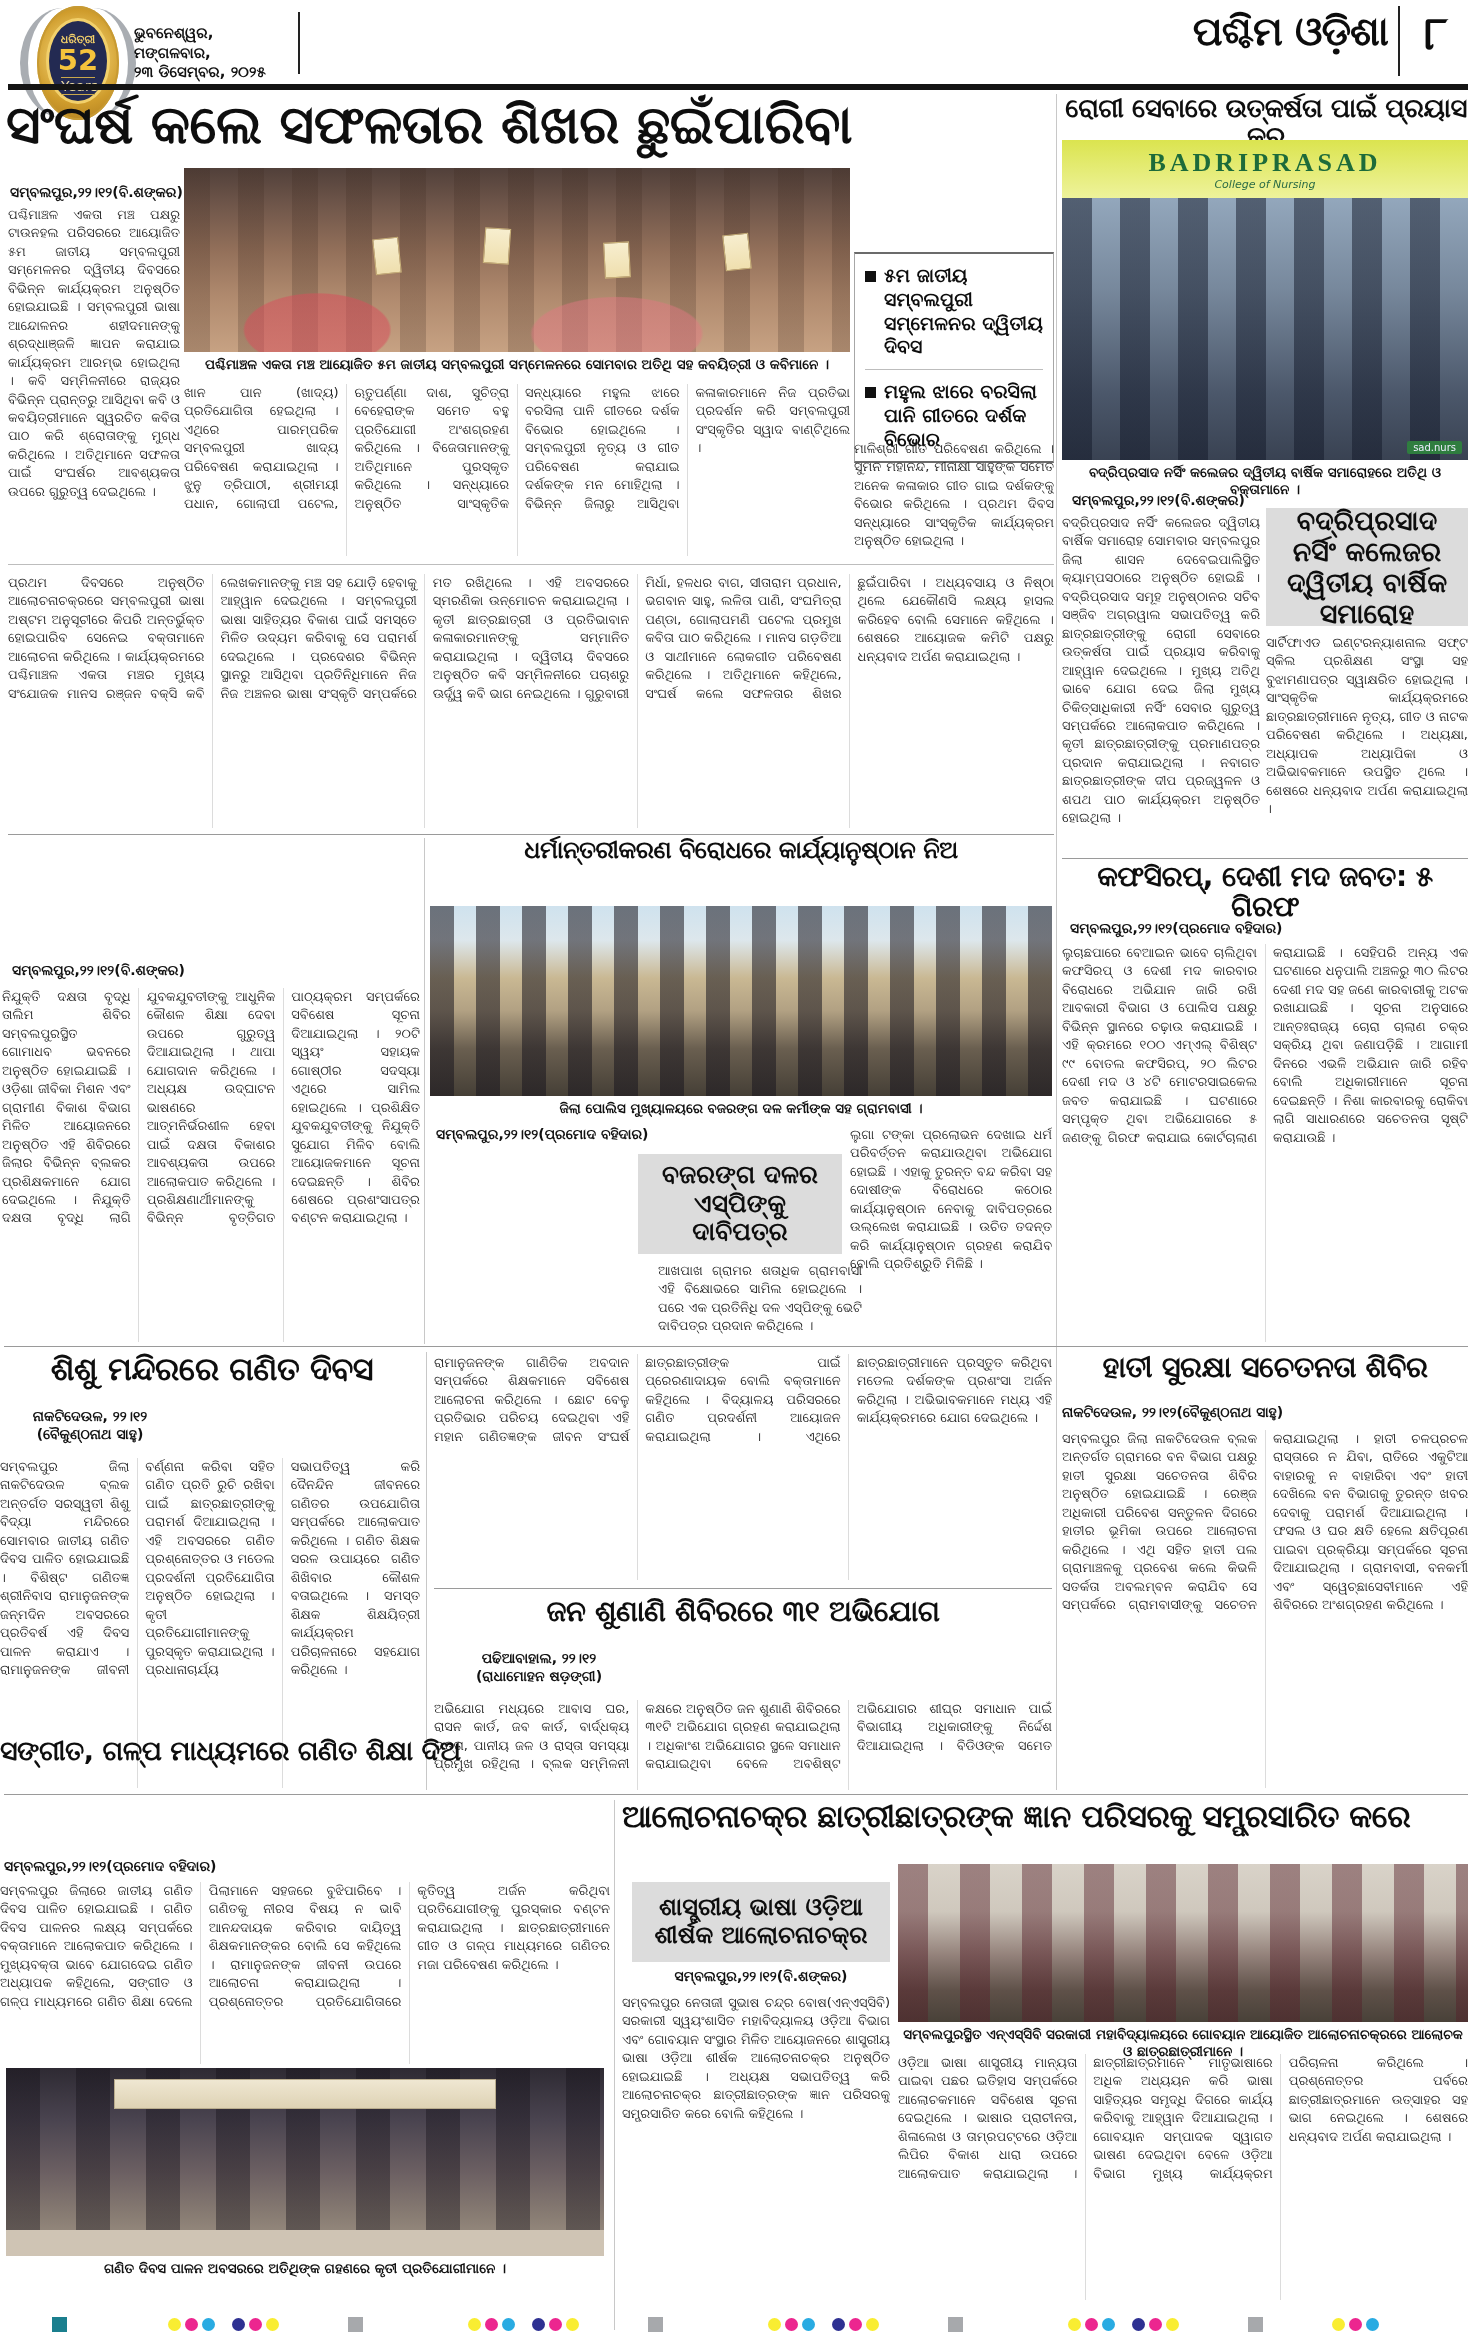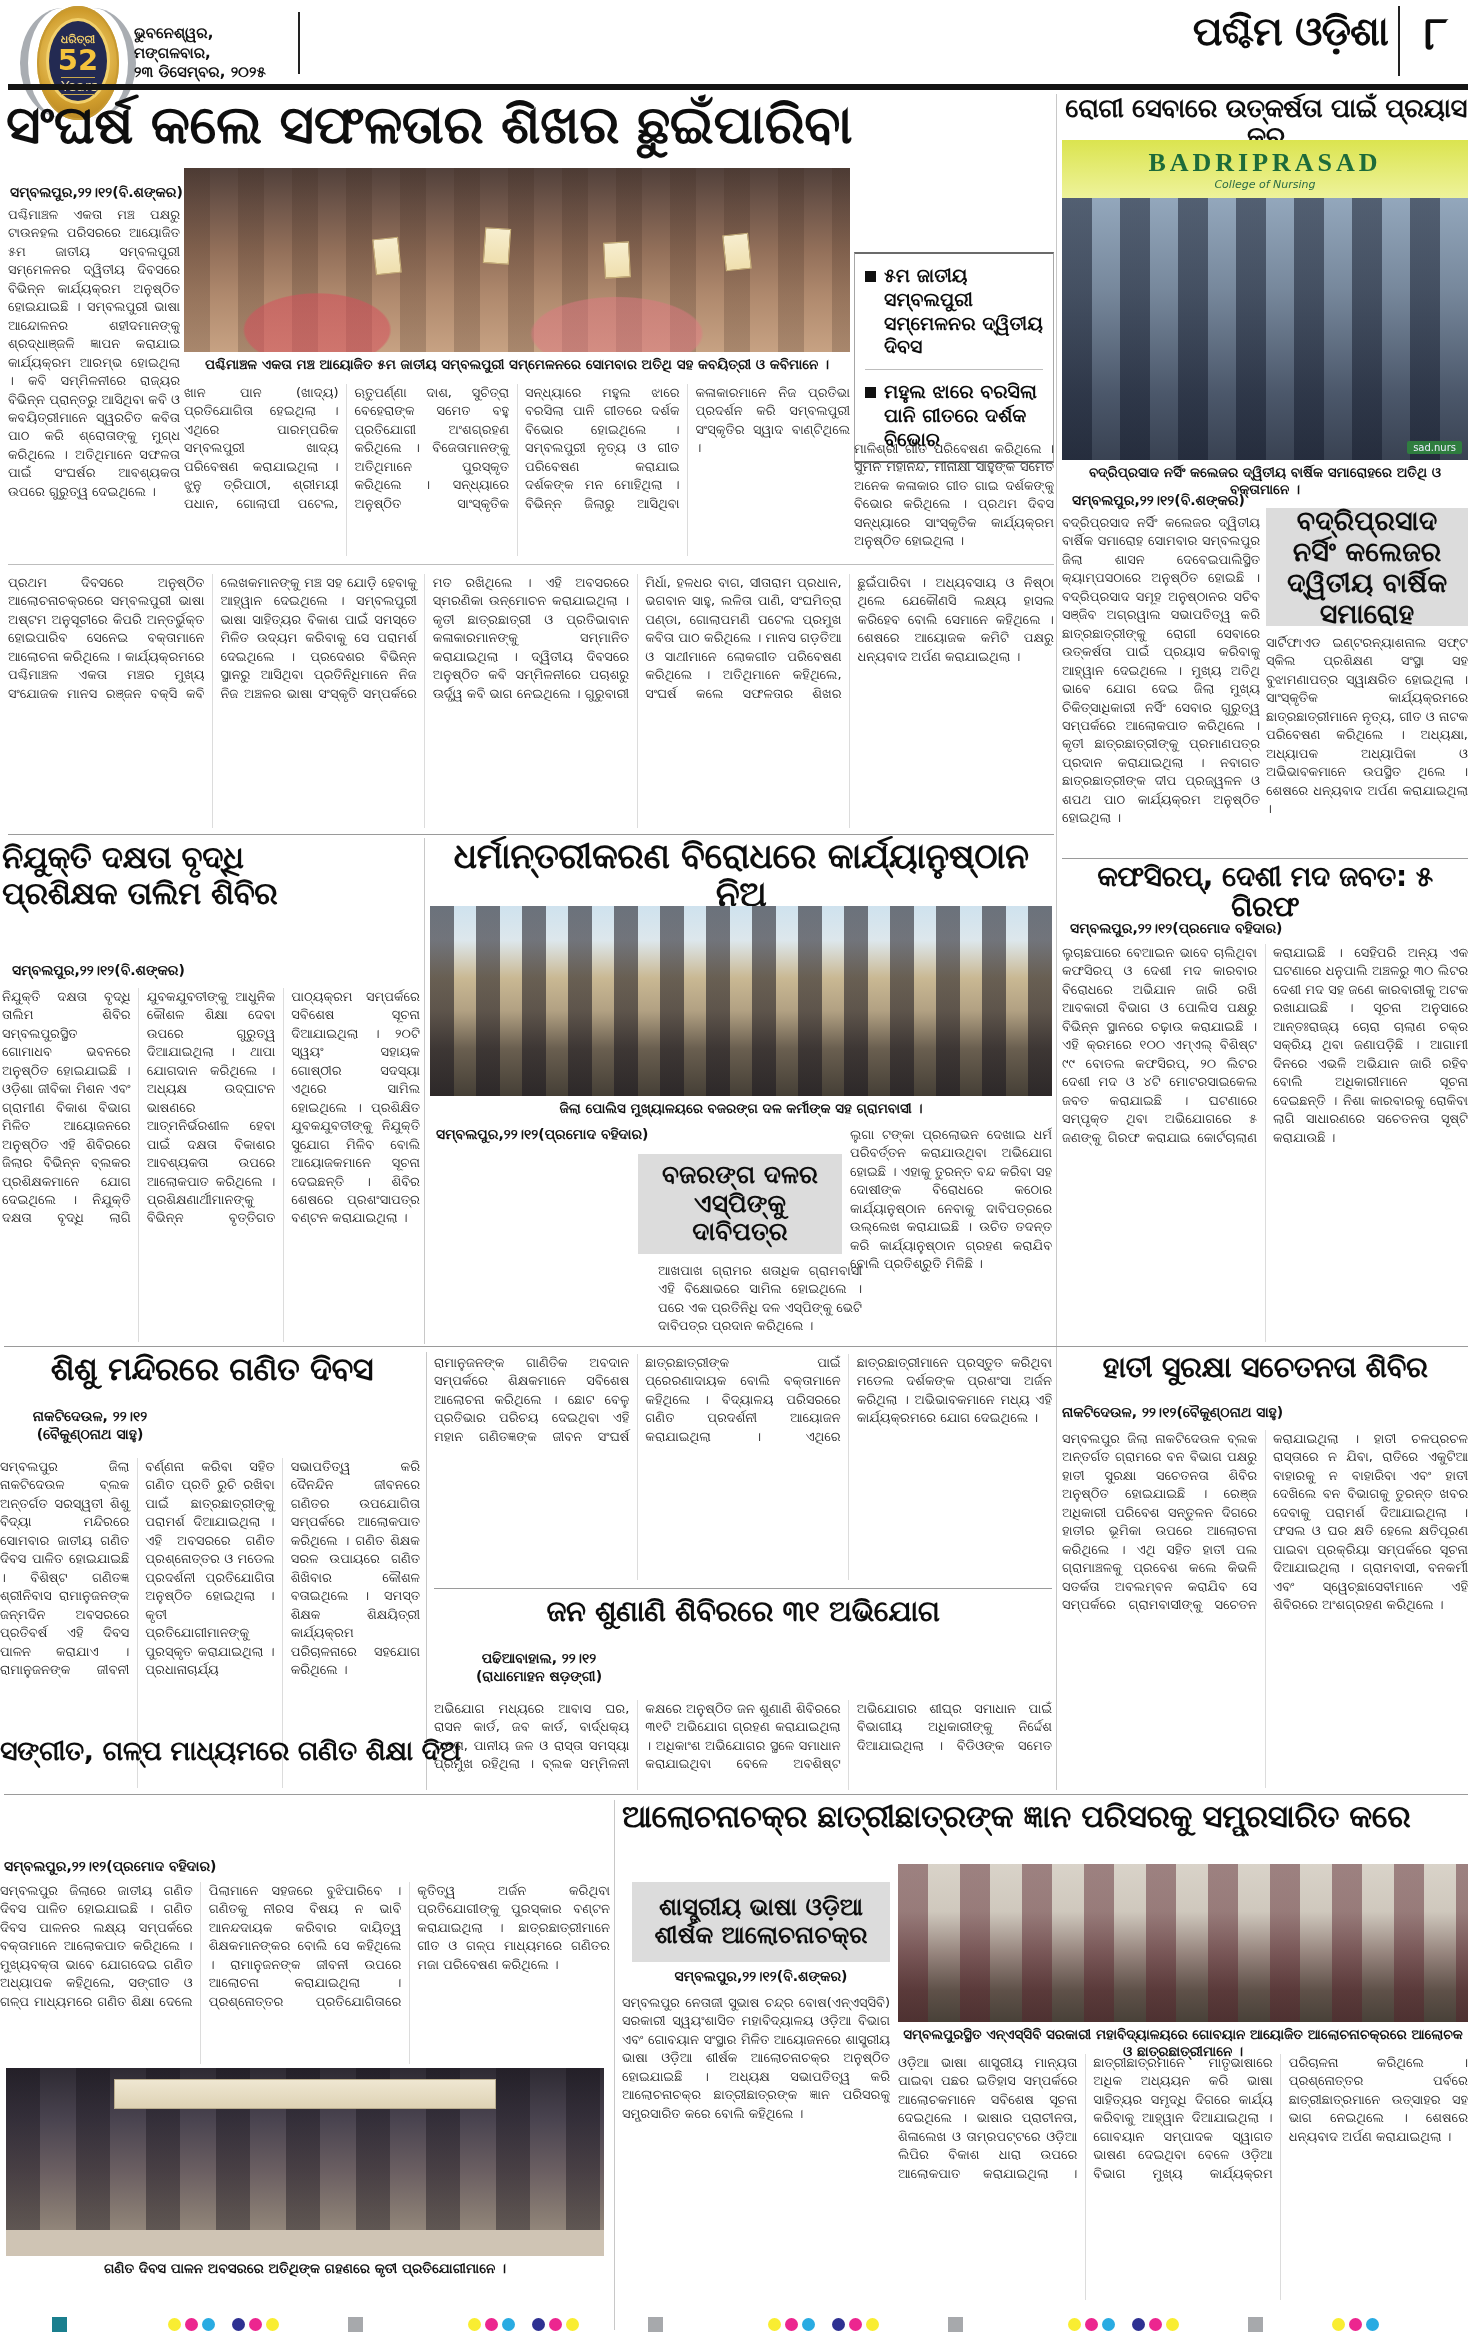--- a/index.html
+++ b/index.html
@@ -140,26 +140,25 @@
     <div class="ph-nursing-body"></div>
     <div class="urlstrip">sad.nurs</div>
   </div>
   <div class="abs caption" style="left:1062px;top:464px;width:406px">ବଦ୍ରିପ୍ରସାଦ ନର୍ସିଂ କଲେଜର ଦ୍ୱିତୀୟ ବାର୍ଷିକ ସମାରୋହରେ ଅତିଥି ଓ ବକ୍ତାମାନେ ।</div>
   <div class="abs dateline" style="left:1072px;top:492px">ସମ୍ବଲପୁର,୨୨।୧୨(ବି.ଶଙ୍କର)</div>
   <div class="abs body-txt" style="left:1062px;top:514px;width:198px;height:336px;overflow:hidden">ବଦ୍ରିପ୍ରସାଦ ନର୍ସିଂ କଲେଜର ଦ୍ୱିତୀୟ ବାର୍ଷିକ ସମାରୋହ ସୋମବାର ସମ୍ବଲପୁର ଜିଲା ଶାସନ ଦେବେଇପାଲିସ୍ଥିତ କ୍ୟାମ୍ପସଠାରେ ଅନୁଷ୍ଠିତ ହୋଇଛି । ବଦ୍ରିପ୍ରସାଦ ସମୂହ ଅନୁଷ୍ଠାନର ସଚିବ ସଞ୍ଜିବ ଅଗ୍ରୱାଲ ସଭାପତିତ୍ୱ କରି ଛାତ୍ରଛାତ୍ରୀଙ୍କୁ ରୋଗୀ ସେବାରେ ଉତ୍କର୍ଷତା ପାଇଁ ପ୍ରୟାସ କରିବାକୁ ଆହ୍ୱାନ ଦେଇଥିଲେ । ମୁଖ୍ୟ ଅତିଥି ଭାବେ ଯୋଗ ଦେଇ ଜିଲା ମୁଖ୍ୟ ଚିକିତ୍ସାଧିକାରୀ ନର୍ସିଂ ସେବାର ଗୁରୁତ୍ୱ ସମ୍ପର୍କରେ ଆଲୋକପାତ କରିଥିଲେ । କୃତୀ ଛାତ୍ରଛାତ୍ରୀଙ୍କୁ ପ୍ରମାଣପତ୍ର ପ୍ରଦାନ କରାଯାଇଥିଲା । ନବାଗତ ଛାତ୍ରଛାତ୍ରୀଙ୍କ ଦୀପ ପ୍ରଜ୍ୱଳନ ଓ ଶପଥ ପାଠ କାର୍ଯ୍ୟକ୍ରମ ଅନୁଷ୍ଠିତ ହୋଇଥିଲା ।</div>
   <div class="abs graybox" style="left:1266px;top:508px;width:202px;height:118px;font-size:27px">ବଦ୍ରିପ୍ରସାଦ ନର୍ସିଂ କଲେଜର ଦ୍ୱିତୀୟ ବାର୍ଷିକ ସମାରୋହ</div>
   <div class="abs body-txt" style="left:1266px;top:634px;width:202px;height:216px;overflow:hidden">ସାର୍ଟିଫାଏଡ ଇଣ୍ଟରନ୍ୟାଶନାଲ ସଫ୍ଟ ସ୍କିଲ ପ୍ରଶିକ୍ଷଣ ସଂସ୍ଥା ସହ ବୁଝାମଣାପତ୍ର ସ୍ୱାକ୍ଷରିତ ହୋଇଥିଲା । ସାଂସ୍କୃତିକ କାର୍ଯ୍ୟକ୍ରମରେ ଛାତ୍ରଛାତ୍ରୀମାନେ ନୃତ୍ୟ, ଗୀତ ଓ ନାଟକ ପରିବେଷଣ କରିଥିଲେ । ଅଧ୍ୟକ୍ଷା, ଅଧ୍ୟାପକ ଅଧ୍ୟାପିକା ଓ ଅଭିଭାବକମାନେ ଉପସ୍ଥିତ ଥିଲେ । ଶେଷରେ ଧନ୍ୟବାଦ ଅର୍ପଣ କରାଯାଇଥିଲା ।</div>
   <div class="hline" style="left:1062px;top:858px;width:406px"></div>
 
-  <div class="abs hl" style="left:2px;top:840px;width:284px;font-size:31px;line-height:1.15">ନିଯୁକ୍ତି ଦକ୍ଷତା ବୃଦ୍ଧି ପ୍ରଶିକ୍ଷକ ତାଲିମ ଶିବିର</div>
   <div class="abs dateline" style="left:12px;top:962px">ସମ୍ବଲପୁର,୨୨।୧୨(ବି.ଶଙ୍କର)</div>
   <div class="abs body-txt cols-3" style="left:2px;top:988px;width:418px;height:354px;overflow:hidden">ନିଯୁକ୍ତି ଦକ୍ଷତା ବୃଦ୍ଧି ତାଲିମ ଶିବିର ସମ୍ବଲପୁରସ୍ଥିତ ଗୋମାଧବ ଭବନରେ ଅନୁଷ୍ଠିତ ହୋଇଯାଇଛି । ଓଡ଼ିଶା ଜୀବିକା ମିଶନ ଏବଂ ଗ୍ରାମୀଣ ବିକାଶ ବିଭାଗ ମିଳିତ ଆୟୋଜନରେ ଅନୁଷ୍ଠିତ ଏହି ଶିବିରରେ ଜିଲାର ବିଭିନ୍ନ ବ୍ଲକର ପ୍ରଶିକ୍ଷକମାନେ ଯୋଗ ଦେଇଥିଲେ । ନିଯୁକ୍ତି ଦକ୍ଷତା ବୃଦ୍ଧି ଲାଗି ଯୁବକଯୁବତୀଙ୍କୁ ଆଧୁନିକ କୌଶଳ ଶିକ୍ଷା ଦେବା ଉପରେ ଗୁରୁତ୍ୱ ଦିଆଯାଇଥିଲା । ଥାପା ଯୋଗଦାନ କରିଥିଲେ । ଅଧ୍ୟକ୍ଷ ଉଦ୍‌ଘାଟନ ଭାଷଣରେ ଆତ୍ମନିର୍ଭରଶୀଳ ହେବା ପାଇଁ ଦକ୍ଷତା ବିକାଶର ଆବଶ୍ୟକତା ଉପରେ ଆଲୋକପାତ କରିଥିଲେ । ପ୍ରଶିକ୍ଷଣାର୍ଥୀମାନଙ୍କୁ ବିଭିନ୍ନ ବୃତ୍ତିଗତ ପାଠ୍ୟକ୍ରମ ସମ୍ପର୍କରେ ସବିଶେଷ ସୂଚନା ଦିଆଯାଇଥିଲା । ୨୦ଟି ସ୍ୱୟଂ ସହାୟକ ଗୋଷ୍ଠୀର ସଦସ୍ୟା ଏଥିରେ ସାମିଲ ହୋଇଥିଲେ । ପ୍ରଶିକ୍ଷିତ ଯୁବକଯୁବତୀଙ୍କୁ ନିଯୁକ୍ତି ସୁଯୋଗ ମିଳିବ ବୋଲି ଆୟୋଜକମାନେ ସୂଚନା ଦେଇଛନ୍ତି । ଶିବିର ଶେଷରେ ପ୍ରଶଂସାପତ୍ର ବଣ୍ଟନ କରାଯାଇଥିଲା ।</div>
   <div class="vline" style="left:424px;top:838px;height:506px"></div>
 
-  <div class="abs hl center" style="left:430px;top:838px;width:622px;font-size:35px">ଧର୍ମାନ୍ତରୀକରଣ ବିରୋଧରେ କାର୍ଯ୍ୟାନୁଷ୍ଠାନ ନିଅ</div>
+  <div class="abs hl center" style="left:430px;top:838px;width:622px;font-size:24px">ଧର୍ମାନ୍ତରୀକରଣ ବିରୋଧରେ କାର୍ଯ୍ୟାନୁଷ୍ଠାନ ନିଅ</div>
   <div class="photo ph-protest" style="left:430px;top:906px;width:622px;height:190px"></div>
   <div class="abs caption" style="left:430px;top:1100px;width:622px">ଜିଲା ପୋଲିସ ମୁଖ୍ୟାଳୟରେ ବଜରଙ୍ଗ ଦଳ କର୍ମୀଙ୍କ ସହ ଗ୍ରାମବାସୀ ।</div>
   <div class="abs dateline" style="left:436px;top:1126px">ସମ୍ବଲପୁର,୨୨।୧୨(ପ୍ରମୋଦ ବହିଦାର)</div>
   <div class="abs graybox" style="left:638px;top:1154px;width:204px;height:100px;font-size:25px">ବଜରଙ୍ଗ ଦଳର ଏସ୍‌ପିଙ୍କୁ ଦାବିପତ୍ର</div>
   <div class="abs body-txt" style="left:658px;top:1262px;width:204px;height:82px;overflow:hidden">ଆଖପାଖ ଗ୍ରାମର ଶତାଧିକ ଗ୍ରାମବାସୀ ଏହି ବିକ୍ଷୋଭରେ ସାମିଲ ହୋଇଥିଲେ । ପରେ ଏକ ପ୍ରତିନିଧି ଦଳ ଏସ୍‌ପିଙ୍କୁ ଭେଟି ଦାବିପତ୍ର ପ୍ରଦାନ କରିଥିଲେ ।</div>
   <div class="abs body-txt" style="left:850px;top:1126px;width:202px;height:218px;overflow:hidden">ଲୁଗା ଟଙ୍କା ପ୍ରଲୋଭନ ଦେଖାଇ ଧର୍ମ ପରିବର୍ତ୍ତନ କରାଯାଉଥିବା ଅଭିଯୋଗ ହୋଇଛି । ଏହାକୁ ତୁରନ୍ତ ବନ୍ଦ କରିବା ସହ ଦୋଷୀଙ୍କ ବିରୋଧରେ କଠୋର କାର୍ଯ୍ୟାନୁଷ୍ଠାନ ନେବାକୁ ଦାବିପତ୍ରରେ ଉଲ୍ଲେଖ କରାଯାଇଛି । ଉଚିତ ତଦନ୍ତ କରି କାର୍ଯ୍ୟାନୁଷ୍ଠାନ ଗ୍ରହଣ କରାଯିବ ବୋଲି ପ୍ରତିଶ୍ରୁତି ମିଳିଛି ।</div>
 
   <div class="abs hl center" style="left:1062px;top:862px;width:406px;font-size:28px">କଫସିରପ୍, ଦେଶୀ ମଦ ଜବତ: ୫ ଗିରଫ</div>
   <div class="abs dateline" style="left:1070px;top:920px">ସମ୍ବଲପୁର,୨୨।୧୨(ପ୍ରମୋଦ ବହିଦାର)</div>
   <div class="abs body-txt cols-2" style="left:1062px;top:944px;width:406px;height:398px;overflow:hidden">ଲୁଚାଛପାରେ ବେଆଇନ ଭାବେ ଚାଲିଥିବା କଫସିରପ୍ ଓ ଦେଶୀ ମଦ କାରବାର ବିରୋଧରେ ଅଭିଯାନ ଜାରି ରଖି ଆବକାରୀ ବିଭାଗ ଓ ପୋଲିସ ପକ୍ଷରୁ ବିଭିନ୍ନ ସ୍ଥାନରେ ଚଢ଼ାଉ କରାଯାଇଛି । ଏହି କ୍ରମରେ ୧୦୦ ଏମ୍‌ଏଲ୍ ବିଶିଷ୍ଟ ୯୯ ବୋତଲ କଫସିରପ୍, ୨୦ ଲିଟର ଦେଶୀ ମଦ ଓ ୪ଟି ମୋଟରସାଇକେଲ ଜବତ କରାଯାଇଛି । ଘଟଣାରେ ସମ୍ପୃକ୍ତ ଥିବା ଅଭିଯୋଗରେ ୫ ଜଣଙ୍କୁ ଗିରଫ କରାଯାଇ କୋର୍ଟଚାଲାଣ କରାଯାଇଛି । ସେହିପରି ଅନ୍ୟ ଏକ ଘଟଣାରେ ଧନୁପାଲି ଅଞ୍ଚଳରୁ ୩୦ ଲିଟର ଦେଶୀ ମଦ ସହ ଜଣେ କାରବାରୀକୁ ଅଟକ ରଖାଯାଇଛି । ସୂଚନା ଅନୁସାରେ ଆନ୍ତଃରାଜ୍ୟ ଚୋରା ଚାଲାଣ ଚକ୍ର ସକ୍ରିୟ ଥିବା ଜଣାପଡ଼ିଛି । ଆଗାମୀ ଦିନରେ ଏଭଳି ଅଭିଯାନ ଜାରି ରହିବ ବୋଲି ଅଧିକାରୀମାନେ ସୂଚନା ଦେଇଛନ୍ତି । ନିଶା କାରବାରକୁ ରୋକିବା ଲାଗି ସାଧାରଣରେ ସଚେତନତା ସୃଷ୍ଟି କରାଯାଉଛି ।</div>

